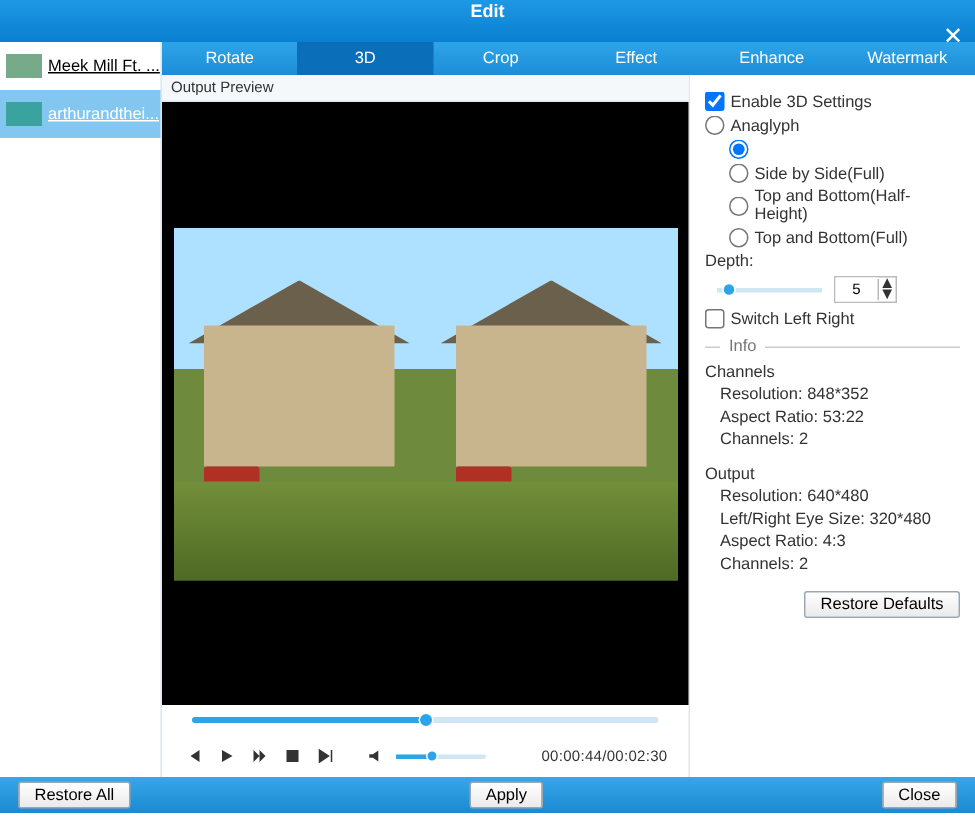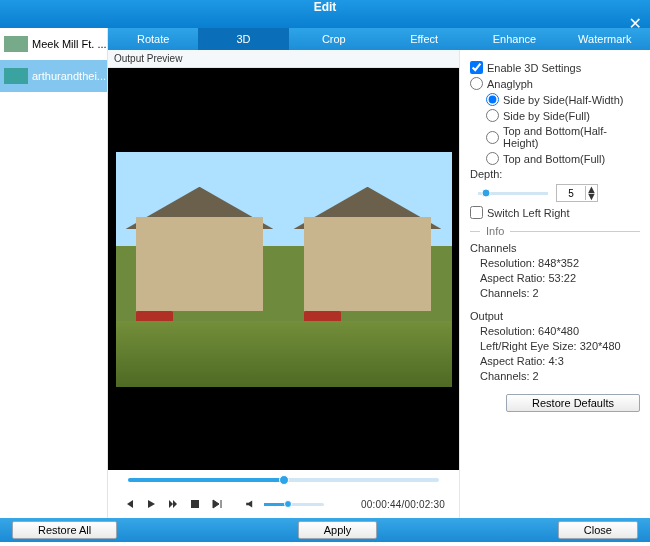--- a/index.html
+++ b/index.html
@@ -6,21 +6,21 @@
 body { width: 650px; height: 546px; background: #fff; overflow: hidden; }
 
 .titlebar { height: 28px; background: linear-gradient(#1e98e4, #0a7fd0); color: #fff; display: flex; align-items: center; padding: 0 8px; flex-direction: column; }
 .titlebar .logo { width: 16px; height: 16px; border-radius: 50%; background: radial-gradient(#a8e0ff, #3aa3e6); margin-right: 6px; }
 .titlebar .title { font-weight: bold; font-size: 12px; }
 .titlebar .close { margin-left: auto; font-size: 16px; cursor: pointer; }
 
 .outer { display: flex; height: 490px; }
 
 .sidebar { width: 108px; background: #ffffff; border-right: 1px solid #d6e6f2; }
-.sidebar .item { height: 22px; display: flex; align-items: center; padding: 16px 4px; font-size: 10px; white-space: nowrap; overflow: hidden; cursor: pointer; }
+.sidebar .item { height: 22px; display: flex; align-items: center; padding: 16px 4px; font-size: 10px; white-space: nowrap; overflow: hidden; cursor: pointer; text-decoration: underline; }
 .sidebar .item.sel { background: #83c7f0; color: #fff; }
 .sidebar .thumb { width: 24px; height: 16px; background: #7a8; margin-right: 4px; flex-shrink: 0; }
 .sidebar .thumb.t2 { background: #3aa3a0; }
 
 .main { flex: 1; display: flex; flex-direction: column; }
 
 .tabs { height: 22px; background: linear-gradient(#2ea4e8, #1c8ed8); display: flex; }
 .tabs .tab { flex: 1; text-align: center; line-height: 22px; color: #fff; font-size: 11px; cursor: pointer; }
 .tabs .tab.active { background: #0a6fb8; }
 
@@ -61,21 +61,21 @@
 .spin .arrs { display: flex; flex-direction: column; font-size: 6px; line-height: 7px; border-left: 1px solid #bbb; width: 12px; text-align: center; }
 
 .fieldset-label { color: #777; font-size: 10px; margin: 6px 0 2px; display: flex; align-items: center; gap: 6px; }
 .fieldset-label::before, .fieldset-label::after { content: ""; flex: 0 0 10px; height: 1px; background: #ccc; }
 .fieldset-label::after { flex: 1; }
 
 .infoblock { margin-top: 4px; line-height: 15px; font-size: 10px; color: #333; }
 .infoblock .sub { margin-left: 10px; }
 
 .restore-def { margin-top: 10px; text-align: right; }
-.btn { background: linear-gradient(#fff, #eaeaea); border: 1px solid #9aa7b3; padding: 2px 25px; font-size: 11px; cursor: pointer; border-radius: 2px; }
+.btn { background: linear-gradient(#fff, #eaeaea); border: 1px solid #9aa7b3; padding: 2px 10px; font-size: 11px; cursor: pointer; border-radius: 2px; }
 
 .footer { height: 24px; background: linear-gradient(#37a7e7, #1b8ad4); display: flex; align-items: center; justify-content: space-between; gap: 8px; padding: 0 12px; }
 </style>
 </head>
 <body>
 
 <div class="titlebar">
   <div class="logo"></div>
   <div class="title">Edit</div>
   <div class="close">✕</div>
@@ -174,21 +174,20 @@
           <input type="checkbox" checked="" style="">
           <span>Enable 3D Settings</span>
         </label>
         <label>
           <input type="radio" name="mode" style="">
           <span>Anaglyph</span>
         </label>
         <div class="indent">
           <label>
               <input type="radio" name="split" checked="" style="">
-              <span>Side by Side(Half-Width)</span>
             </label>
           <label>
               <input type="radio" name="split" style="">
               <span>Side by Side(Full)</span>
             </label>
           <label>
               <input type="radio" name="split" style="">
               <span>Top and Bottom(Half-Height)</span>
             </label>
           <label>

